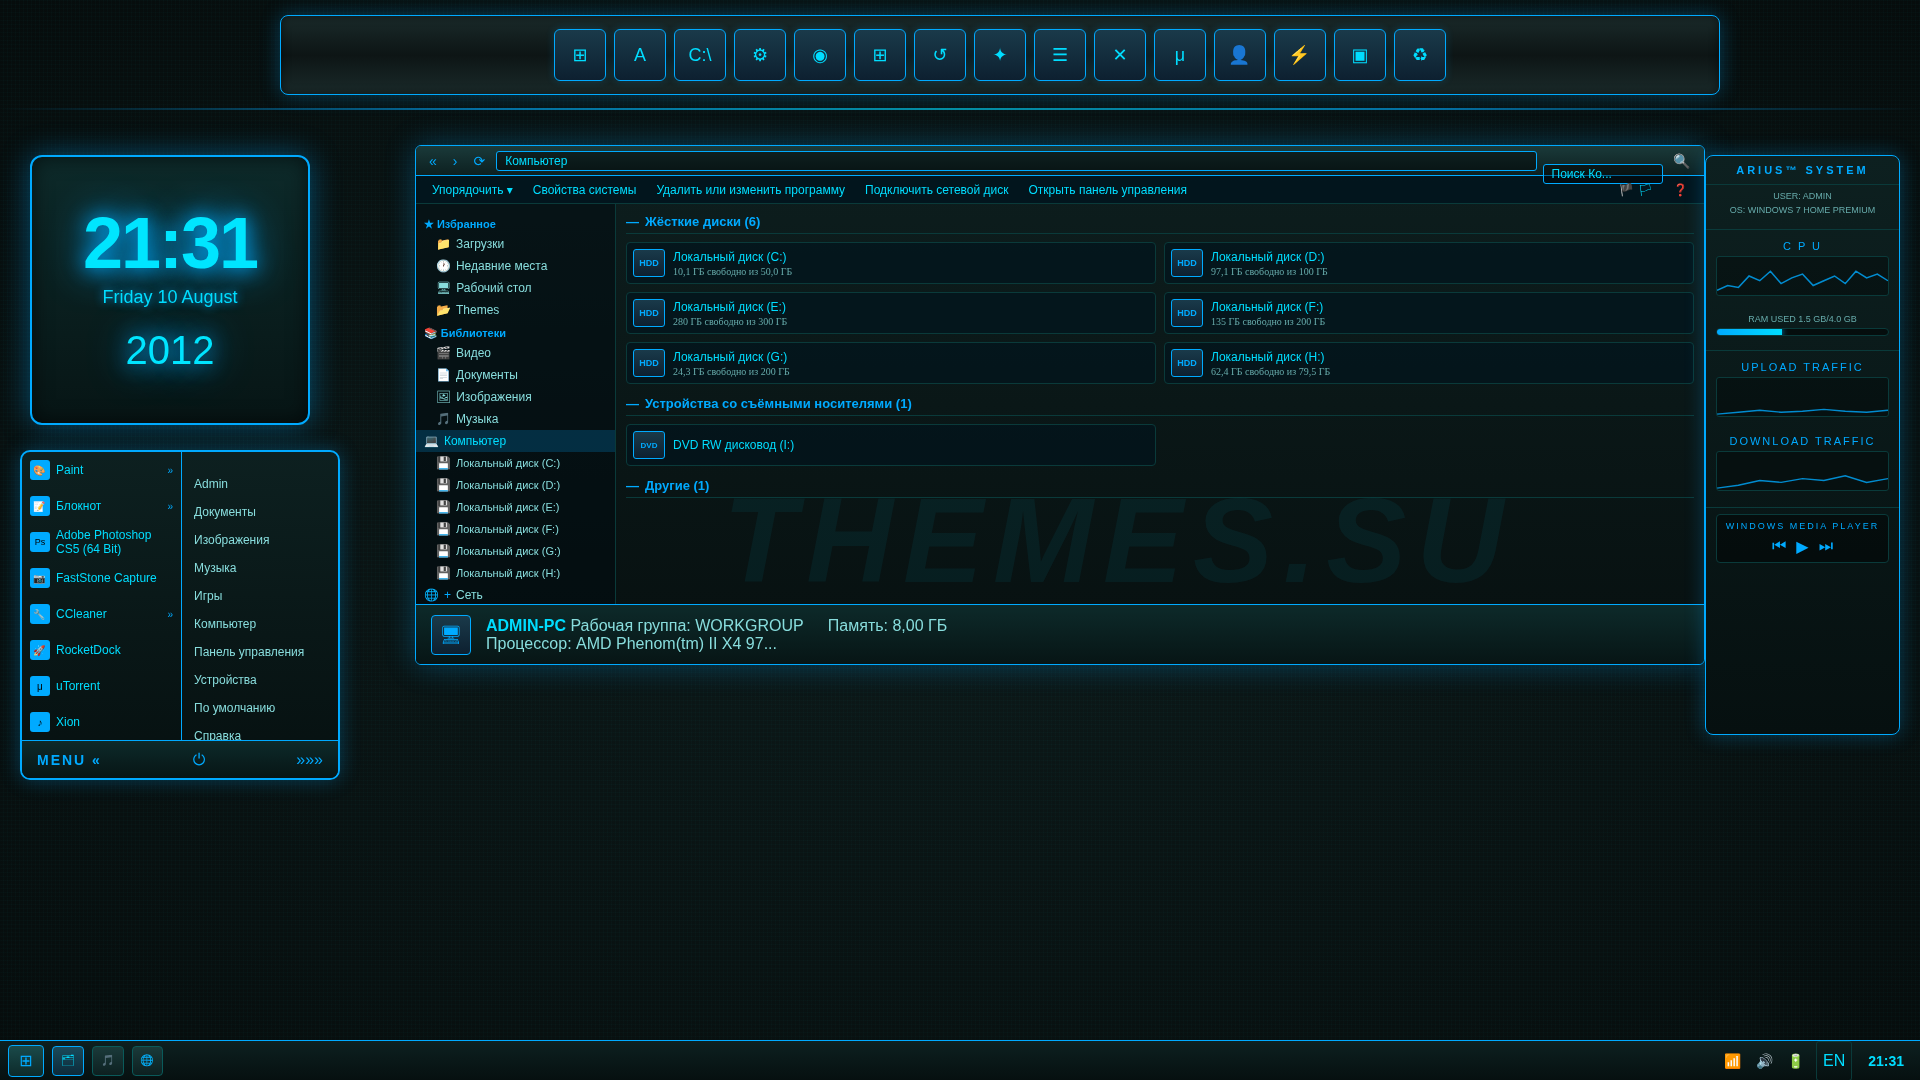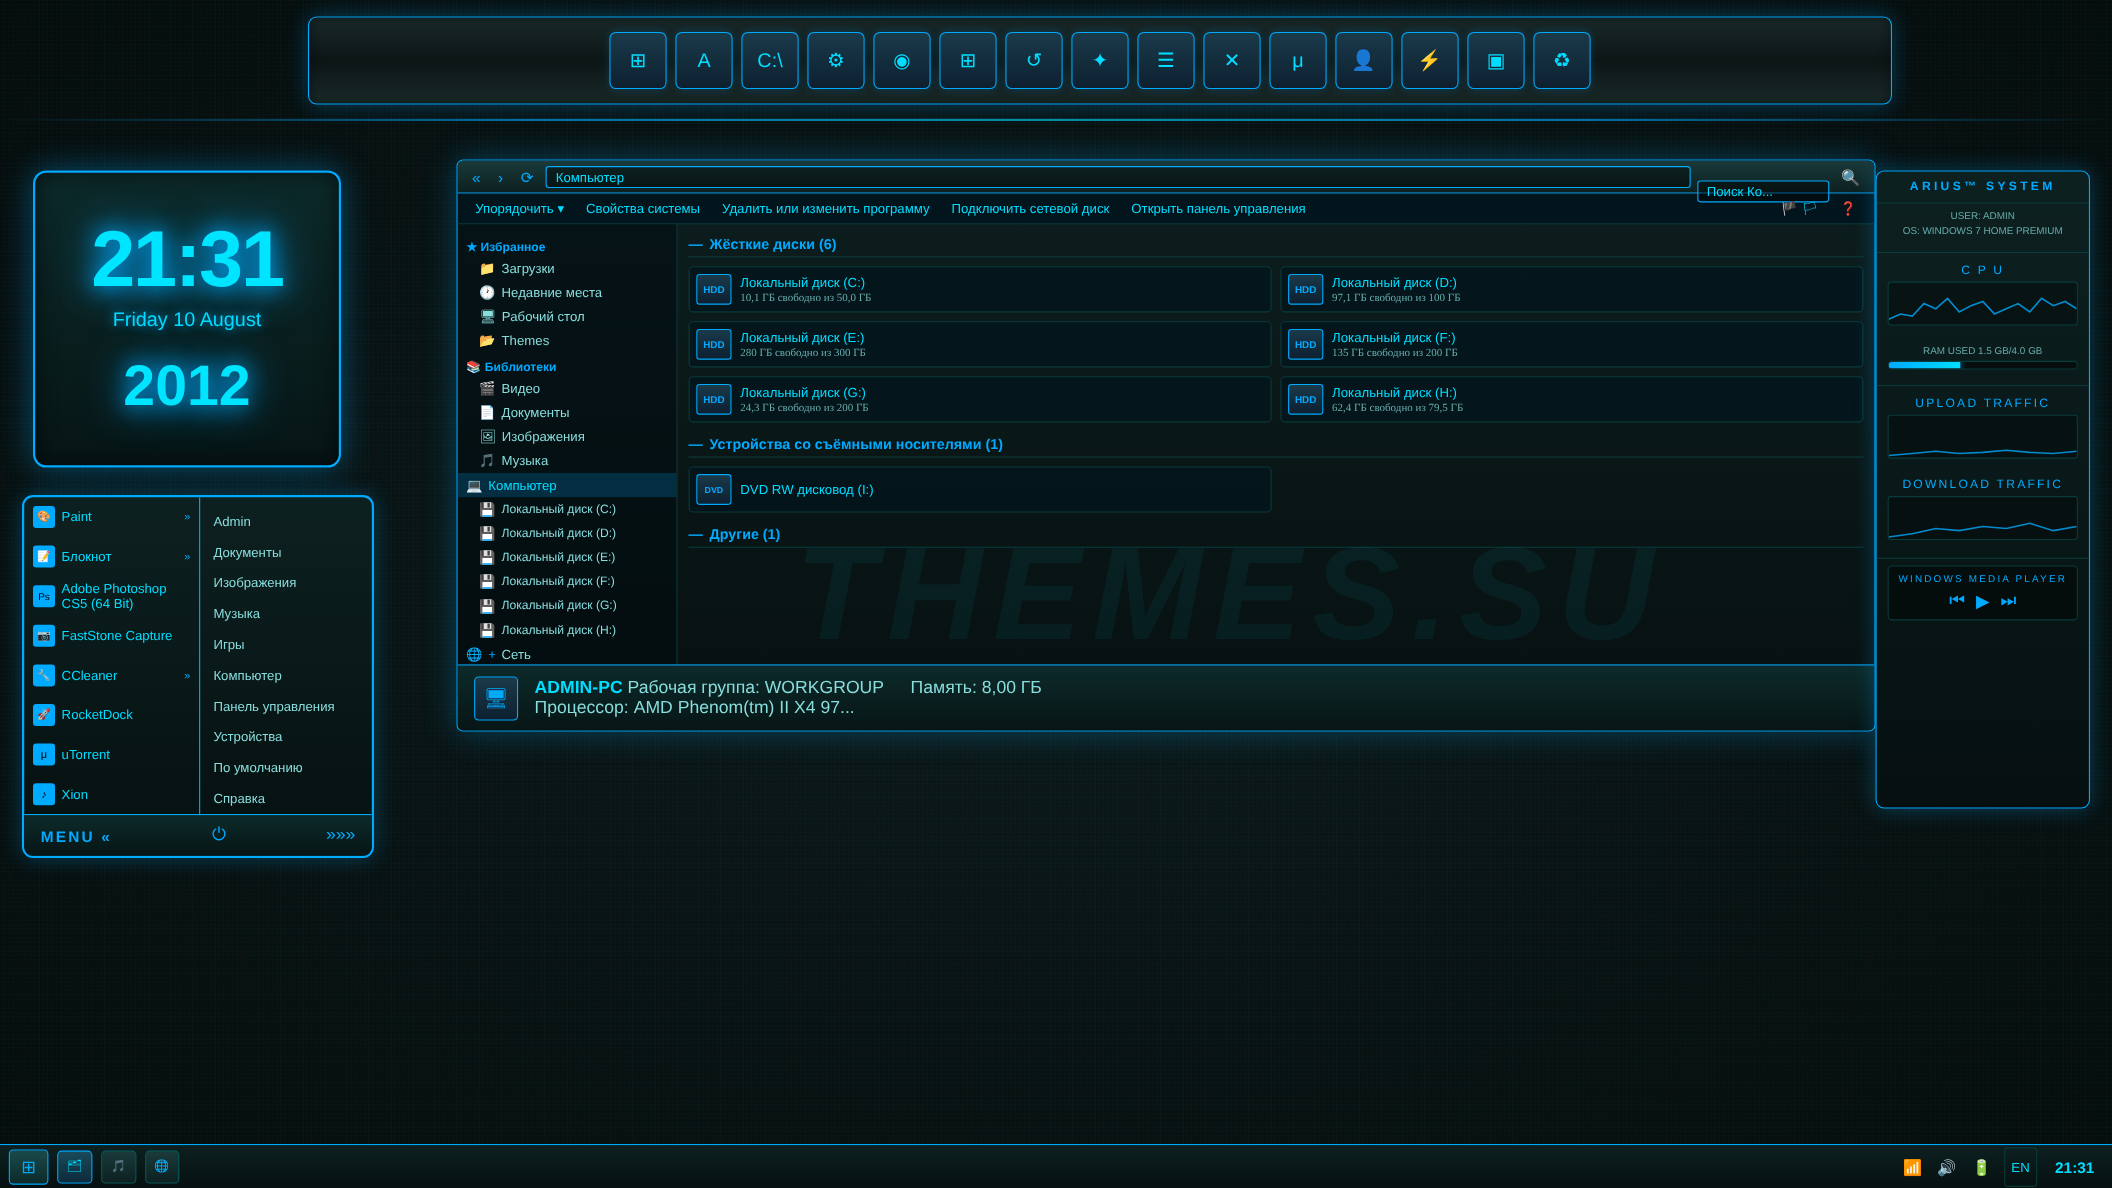--- a/index.html
+++ b/index.html
@@ -83,22 +83,22 @@
       letter-spacing: -2px;
       line-height: 1;
     }
     .clock-day {
       font-size: 18px;
       color: #0df;
       margin-top: 8px;
       text-shadow: 0 0 10px #0af;
     }
     .clock-year {
-      font-size: 52px;
-      font-weight: bold;
+      font-size: 40px;
+      font-weight: normal;
       color: #00e5ff;
       text-shadow: 0 0 20px #0af, 0 0 40px #0af;
       margin-top: 20px;
     }
 
     
     .menu-panel {
       position: absolute;
       top: 450px;
       left: 20px;
@@ -141,21 +141,21 @@
       flex-shrink: 0;
     }
     .menu-arrow {
       margin-left: auto;
       color: #0af;
       font-size: 10px;
     }
     .menu-right {
       position: absolute;
       left: 162px;
-      top: 8px;
+      top: 18px;
       width: 158px;
       height: 295px;
     }
     .menu-right-item {
       padding: 7px 10px;
       color: #8dd;
       font-size: 12px;
       cursor: pointer;
     }
     .menu-bottom {
@@ -495,21 +495,21 @@
       background: linear-gradient(180deg, #1a4a5a 0%, #0d2a3a 100%);
     }
     .taskbar-right {
       margin-left: auto;
       display: flex;
       align-items: center;
       gap: 8px;
     }
     .taskbar-lang {
       color: #0df;
-      font-size: 12px;
+      font-size: 16px;
       padding: 10px 6px;
       border: 1px solid #0a3a3a;
       border-radius: 3px;
     }
     .taskbar-time {
       color: #0df;
       font-size: 14px;
       font-weight: bold;
       padding: 3px 8px;
     }

